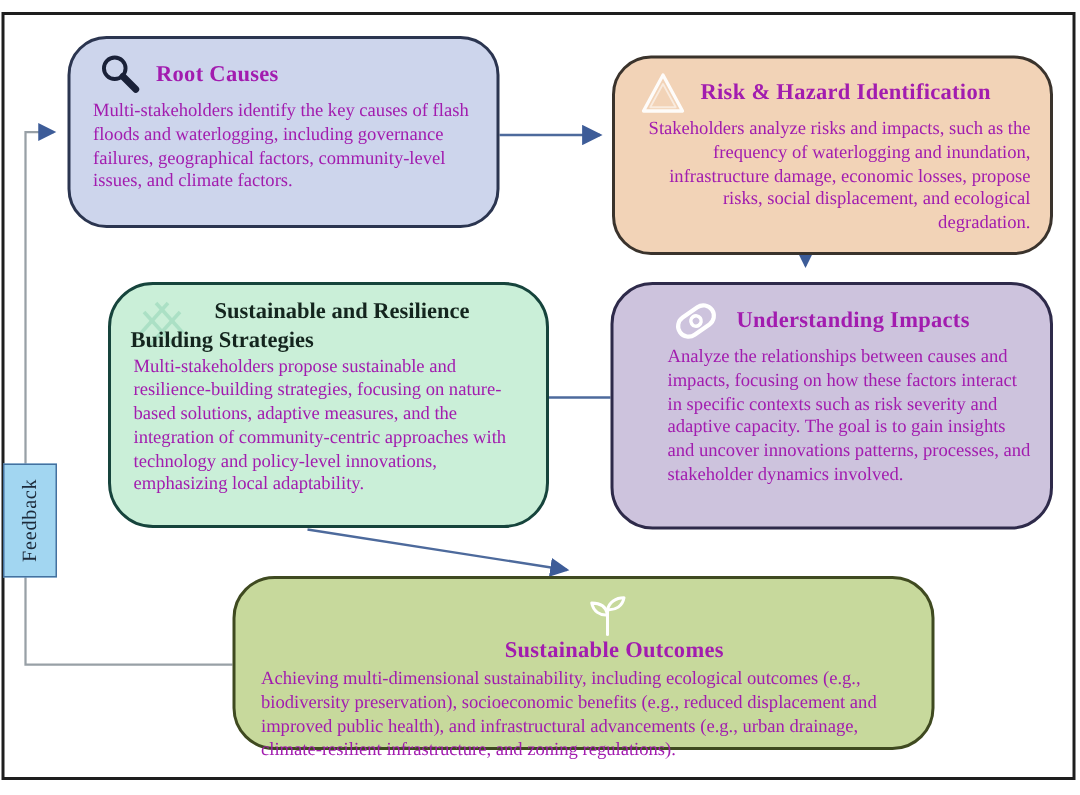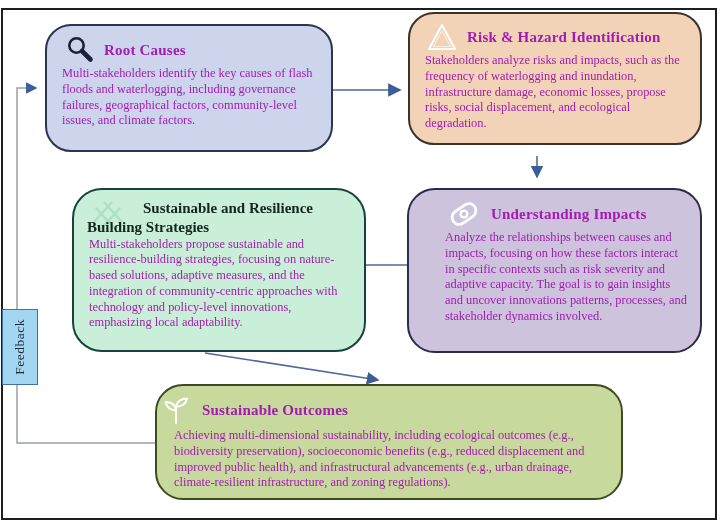--- a/index.html
+++ b/index.html
@@ -17,29 +17,29 @@
     border-style:solid; border-width:2.5px;
   }
   .fbox .hdr { display:flex; align-items:center; }
   .fbox .title { font-weight:bold; font-size:15px; color:#a21caf; letter-spacing:.2px; }
   .fbox .body {
     font-size:12.4px; line-height:1.27; color:#a21caf; padding:1px 13px 0 15px;
   }
   .icn { flex:0 0 auto; display:block; }
 
   #box-root-causes      { left:45px;  top:24px;  width:288px; height:128px; border-radius:26px; }
-  #box-risk-hazard      { left:408px; top:12px;  width:294px; height:133px; border-radius:26px; }
+  #box-risk-hazard      { left:408px; top:37px;  width:294px; height:133px; border-radius:26px;text-align:right; }
   #box-impacts          { left:407px; top:188px; width:295px; height:165px; border-radius:28px;padding-left:21px; }
   #box-strategies       { left:53px;  top:188px; width:294px; height:164px; border-radius:30px; }
   #box-outcomes         { left:155px; top:384px; width:468px; height:116px; border-radius:28px; }
 
   #box-root-causes .hdr { padding:9px 0 0 18px; }
   #box-risk-hazard .hdr { padding:8px 0 0 16px; }
   #box-impacts .hdr     { padding:9px 0 0 16px; }
-  #box-outcomes .hdr    { padding:8px 0 0 2px; }
+  #box-outcomes .hdr    { padding:8px 0 0 32px;flex-direction:column; }
   .hdr .title { margin-left:9px; }
 
   
   #box-strategies { overflow:hidden;margin-left:19px; }
   #box-strategies .lattice-wrap { position:absolute; left:18px; top:8px; z-index:0; }
   #box-strategies .title-block {
     position:relative; z-index:1; padding:9px 12px 0 13px;
     text-indent:56px; font-weight:bold; font-size:15px; color:#14251e; line-height:1.25;
   }
   #box-strategies .body { position:relative; z-index:1; padding-top:0; }

